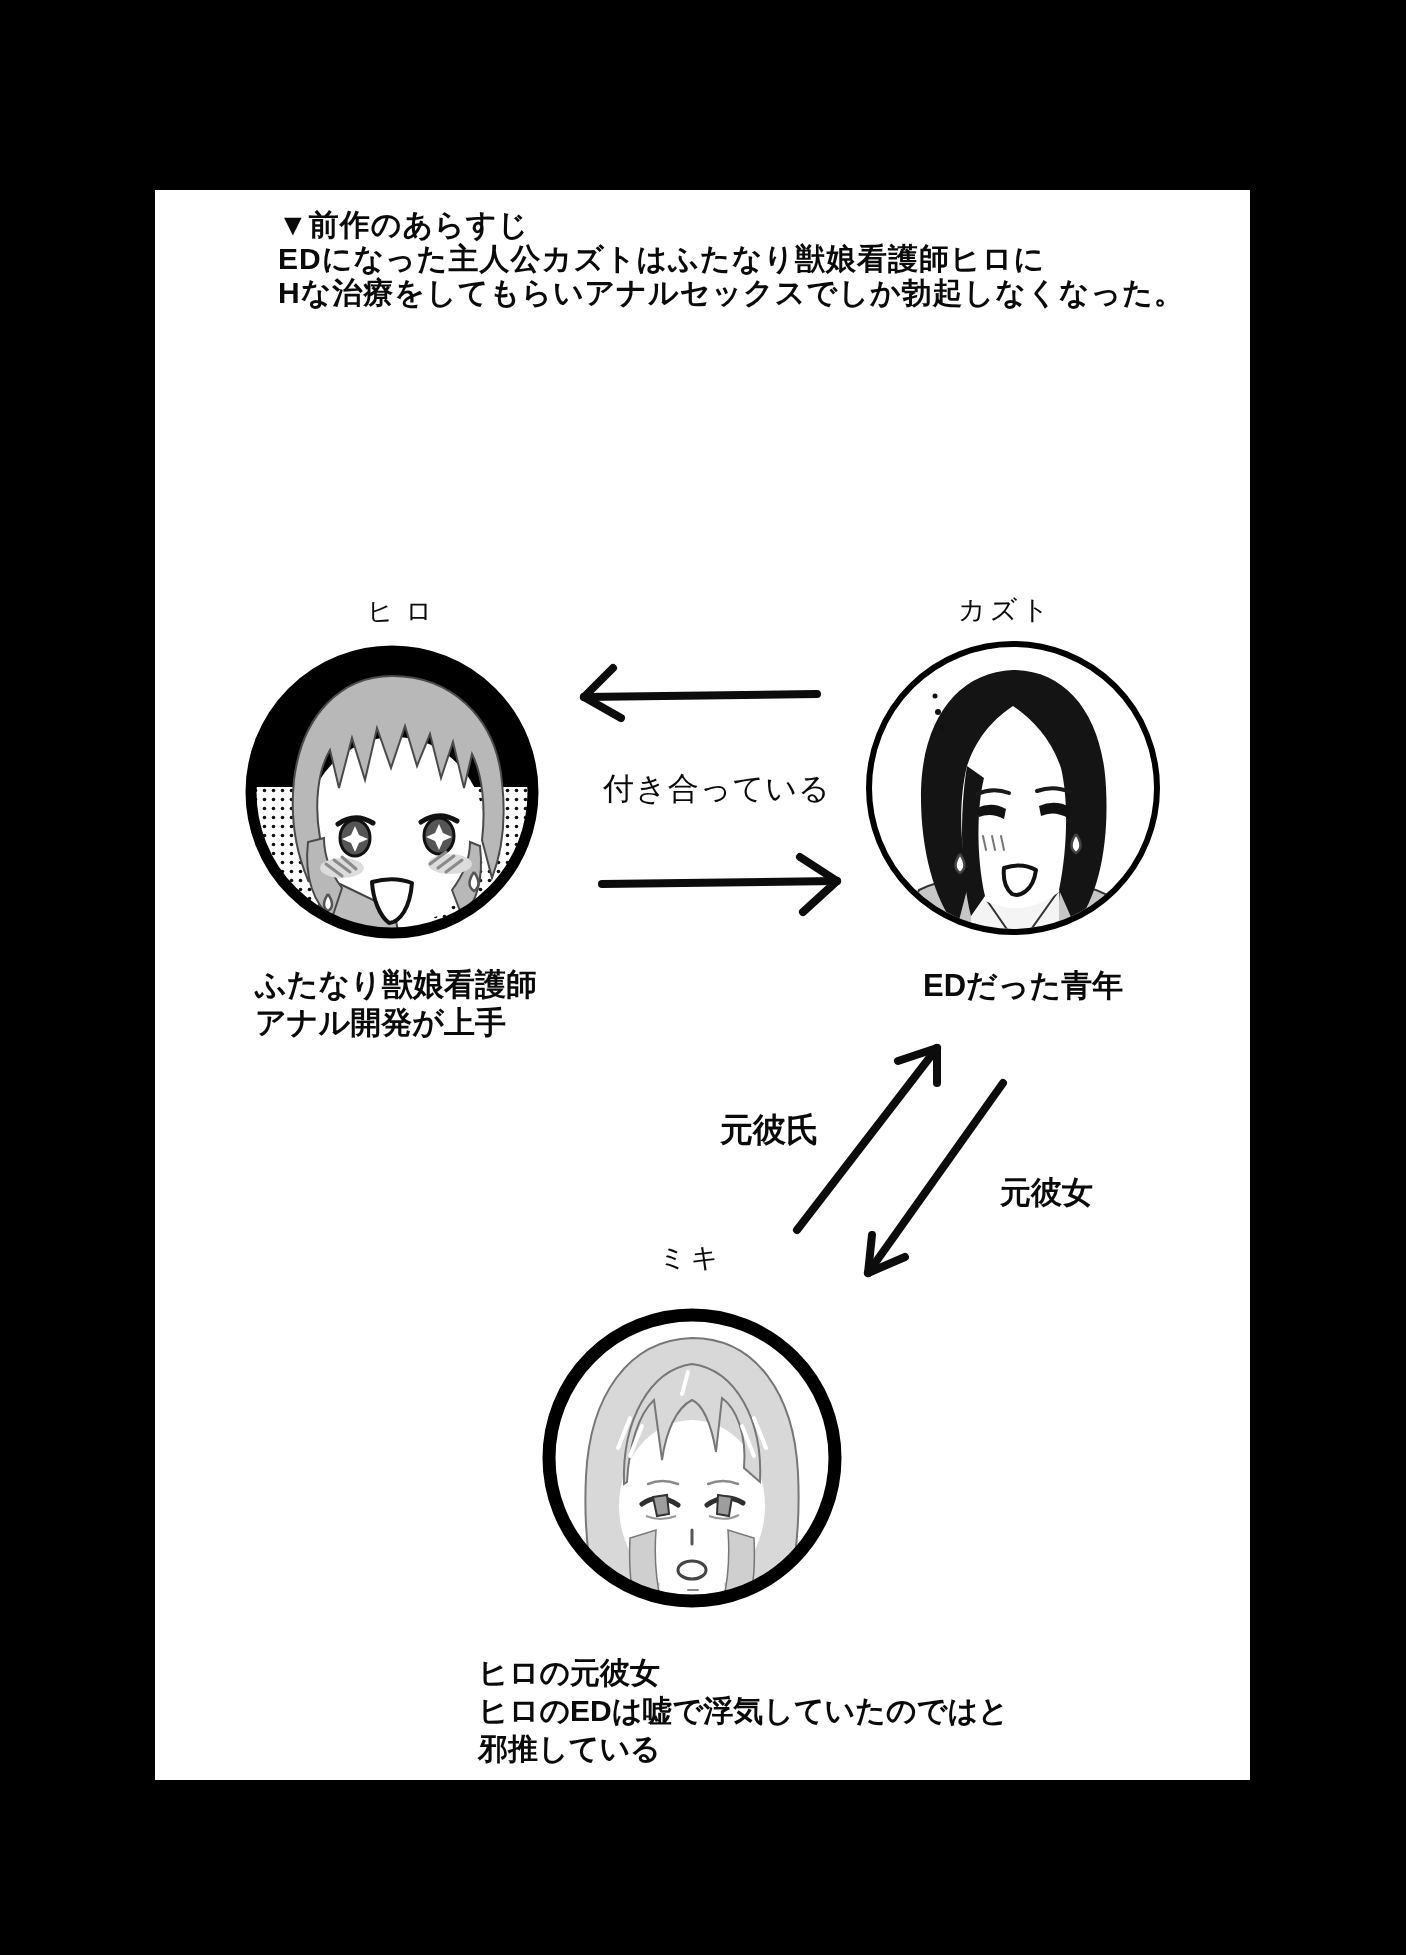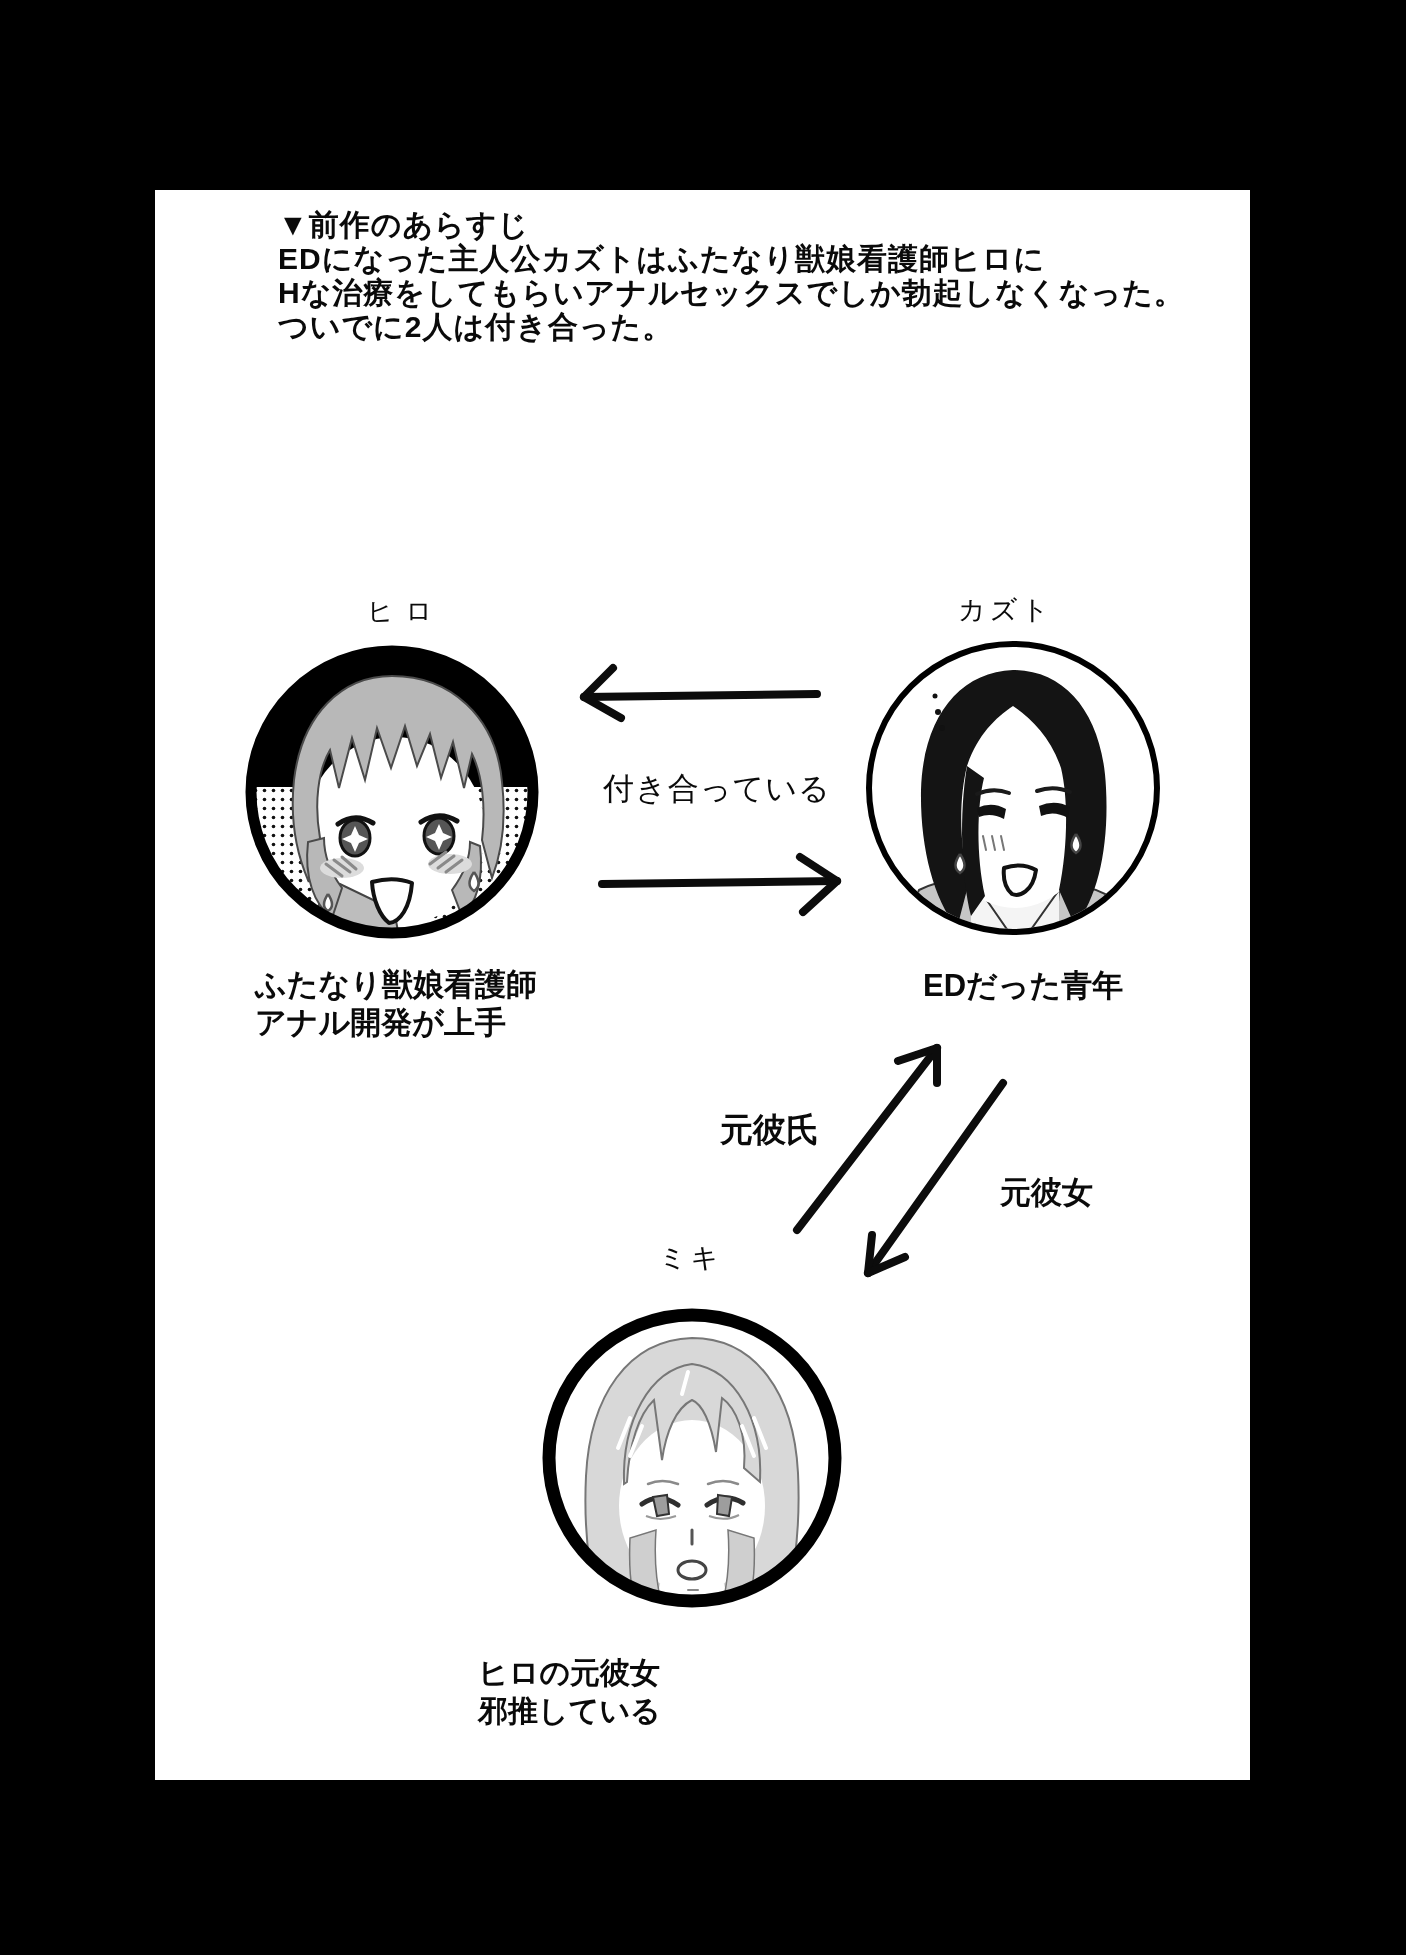--- a/index.html
+++ b/index.html
@@ -28,40 +28,40 @@
 </head>
 <body>
 
 <div class="canvas">
   <div class="page">
 
     <div class="abs synopsis gothic">
       <div>▼前作のあらすじ</div>
       <div>EDになった主人公カズトはふたなり獣娘看護師ヒロに</div>
       <div>Hな治療をしてもらいアナルセックスでしか勃起しなくなった。</div>
-      <div>ついでに2人は付き合った。</div>
     </div>
 
     <div class="abs name-hiro mincho">ヒロ</div>
     <div class="abs name-kazuto mincho">カズト</div>
     <div class="abs name-miki mincho">ミキ</div>
 
     <div class="abs dating-label mincho">付き合っている</div>
     <div class="abs exbf-label gothic">元彼氏</div>
     <div class="abs exgf-label gothic">元彼女</div>
 
     <div class="abs caption-hiro gothic">
       <div>ふたなり獣娘看護師</div>
       <div>アナル開発が上手</div>
     </div>
     <div class="abs caption-kazuto gothic">
       <div>EDだった青年</div>
     </div>
     <div class="abs caption-miki gothic">
       <div>ヒロの元彼女</div>
+      <div>ヒロのEDは嘘で浮気していたのではと</div>
       <div>邪推している</div>
     </div>
 
     <svg class="abs arrows" viewBox="0 0 1095 1590">
       <g stroke="#0c0c0c" stroke-width="8" fill="none" stroke-linecap="round">
 
         <g>
           <path d="M662,504 L429,507"></path>
           <path d="M429,507 L458,478"></path>
           <path d="M429,507 L466,528"></path>

